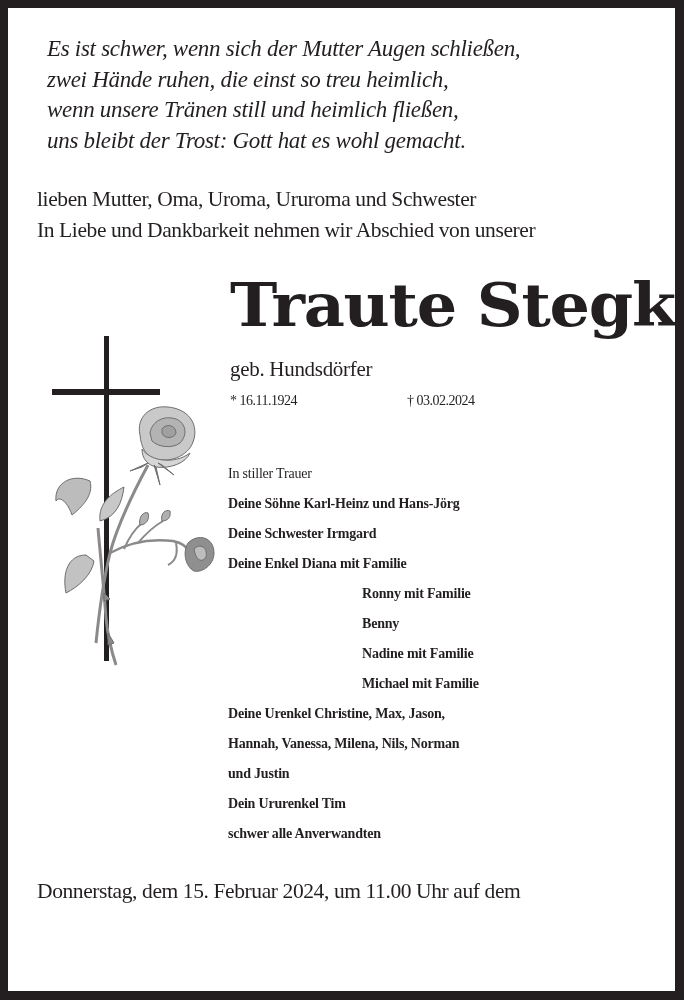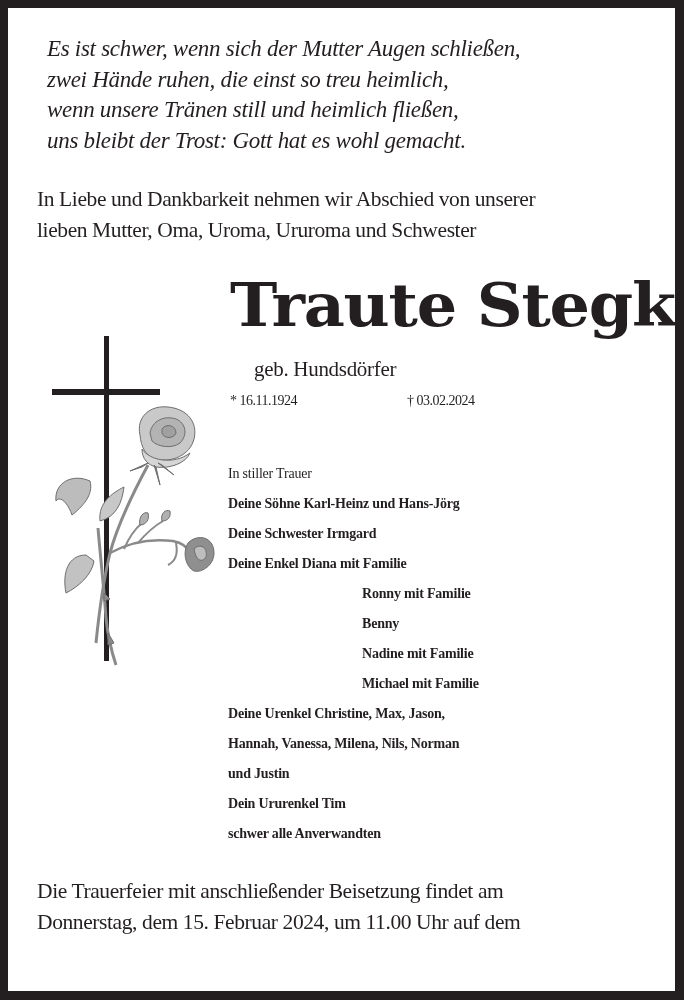--- a/index.html
+++ b/index.html
@@ -24,21 +24,21 @@
       left: 29px; top: 176px;
     }
     .name {
       font-family: "DejaVu Serif", serif; font-weight: bold;
       font-size: 60px; letter-spacing: -1.2px; line-height: 70px;
       left: 222px; top: 262px;
       transform: scaleX(1.06); transform-origin: left center;
     }
     .maiden {
       font-family: "Liberation Serif", serif; font-size: 21px; letter-spacing: -0.3px;
-      left: 222px; top: 349px; margin-left: 24px;
+      left: 222px; top: 349px;
     }
     .date {
       font-family: "Liberation Serif", serif; font-size: 14px; letter-spacing: -0.5px;
       top: 385px;
     }
     .date.birth { left: 222px; }
     .date.death { left: 399px; }
     .mourners {
       left: 220px; top: 451px;
       font-family: "Liberation Serif", serif; font-size: 14px;
@@ -62,22 +62,22 @@
 <div class="card">
 
   <div class="abs poem">
     <div>Es ist schwer, wenn sich der Mutter Augen schließen,</div>
     <div>zwei Hände ruhen, die einst so treu heimlich,</div>
     <div>wenn unsere Tränen still und heimlich fließen,</div>
     <div>uns bleibt der Trost: Gott hat es wohl gemacht.</div>
   </div>
 
   <div class="abs intro">
+    <div>lieben Mutter, Oma, Uroma, Ururoma und Schwester</div>
     <div>In Liebe und Dankbarkeit nehmen wir Abschied von unserer</div>
-    <div>lieben Mutter, Oma, Uroma, Ururoma und Schwester</div>
   </div>
 
   <div class="abs name">Traute Stegk</div>
   <div class="abs maiden">geb. Hundsdörfer</div>
   <div class="abs date birth">* 16.11.1924</div>
   <div class="abs date death">† 03.02.2024</div>
 
   <div>
     <div class="cross-v"></div>
     <div class="cross-h"></div>
@@ -126,16 +126,15 @@
     <div class="line bold indent">Nadine mit Familie</div>
     <div class="line bold indent">Michael mit Familie</div>
     <div class="line bold">Deine Urenkel Christine, Max, Jason,</div>
     <div class="line bold">Hannah, Vanessa, Milena, Nils, Norman</div>
     <div class="line bold">und Justin</div>
     <div class="line bold">Dein Ururenkel Tim</div>
     <div class="line bold">schwer alle Anverwandten</div>
   </div>
 
   <div class="abs footer">
-    <div>Die Trauerfeier mit anschließender Beisetzung findet am</div>
     <div>Donnerstag, dem 15. Februar 2024, um 11.00 Uhr auf dem</div>
   </div>
 </div>
 
 </body></html>

